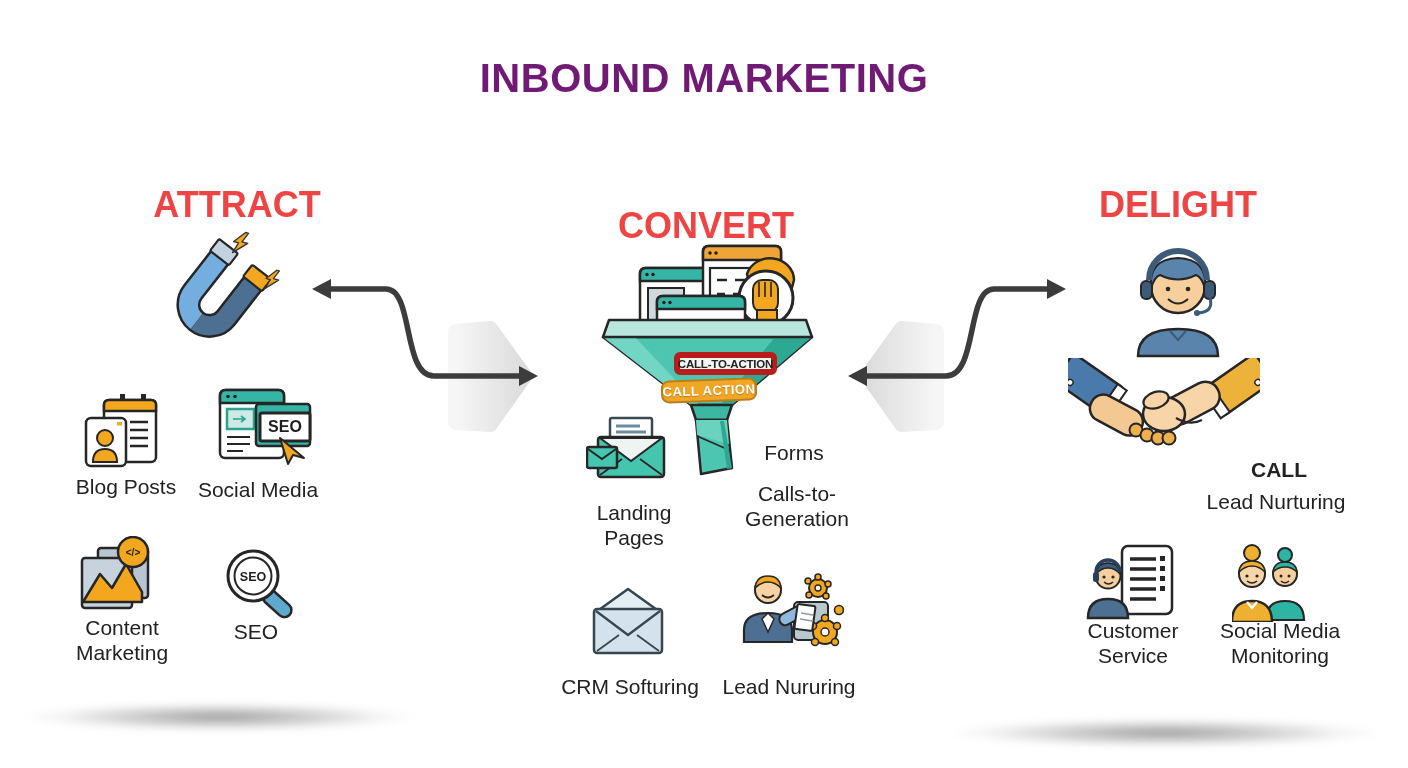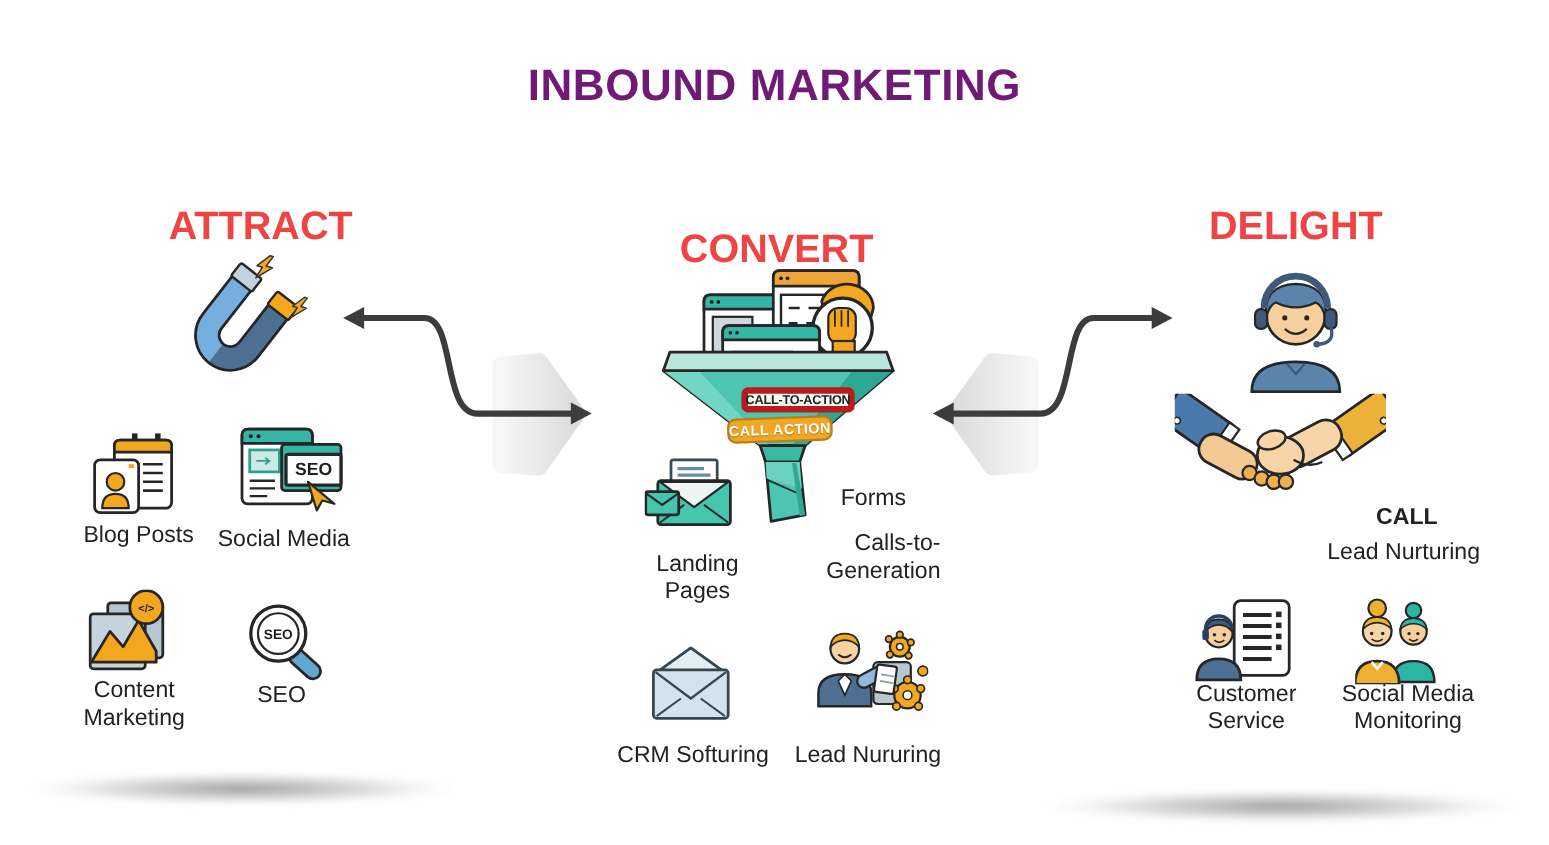--- a/index.html
+++ b/index.html
@@ -182,21 +182,21 @@
     <path d="M30 10 h24 M30 16 h30 M30 22 h18" stroke="#6a8ca0" stroke-width="3"></path>
     <rect x="12" y="21" width="66" height="40" rx="3" fill="#45c4ae" stroke="#262626" stroke-width="2.5"></rect>
     <polygon points="14,22 45,45 76,22" fill="#eef4f2" stroke="#262626" stroke-width="2"></polygon>
     <path d="M14 59 L36 43 M76 59 L54 43" stroke="#262626" stroke-width="1.8"></path>
     <rect x="1" y="31" width="30" height="21" rx="2" fill="#45c4ae" stroke="#262626" stroke-width="2.5"></rect>
     <path d="M2 33 L16 43 L30 33" stroke="#262626" stroke-width="2" fill="none"></path>
   </svg>
   <div class="label" style="left:634px;top:500px;width:88px;">Landing Pages</div>
 
   <div class="label nowrap" style="left:794px;top:440px;">Forms</div>
-  <div class="label" style="left:797px;top:481px;width:116px;text-align:right;">Calls-to-Generation</div>
+  <div class="label" style="left:797px;top:481px;width:116px;">Calls-to-Generation</div>
 
   <svg class="abs" style="left:590px;top:584px;" width="78" height="74">
     <polygon points="6,28 38,5 70,28" fill="#e3edf4" stroke="#36454e" stroke-width="2.5" stroke-linejoin="round"></polygon>
     <rect x="4" y="25" width="68" height="44" rx="3" fill="#d3e2ec" stroke="#36454e" stroke-width="2.5"></rect>
     <polyline points="6,27 38,51 70,27" fill="none" stroke="#36454e" stroke-width="2.2"></polyline>
     <path d="M7 67 L29 51 M69 67 L47 51" stroke="#36454e" stroke-width="1.8"></path>
   </svg>
   <div class="label nowrap" style="left:630px;top:674px;">CRM Softuring</div>
 
   <svg class="abs" style="left:738px;top:572px;" width="106" height="94">

